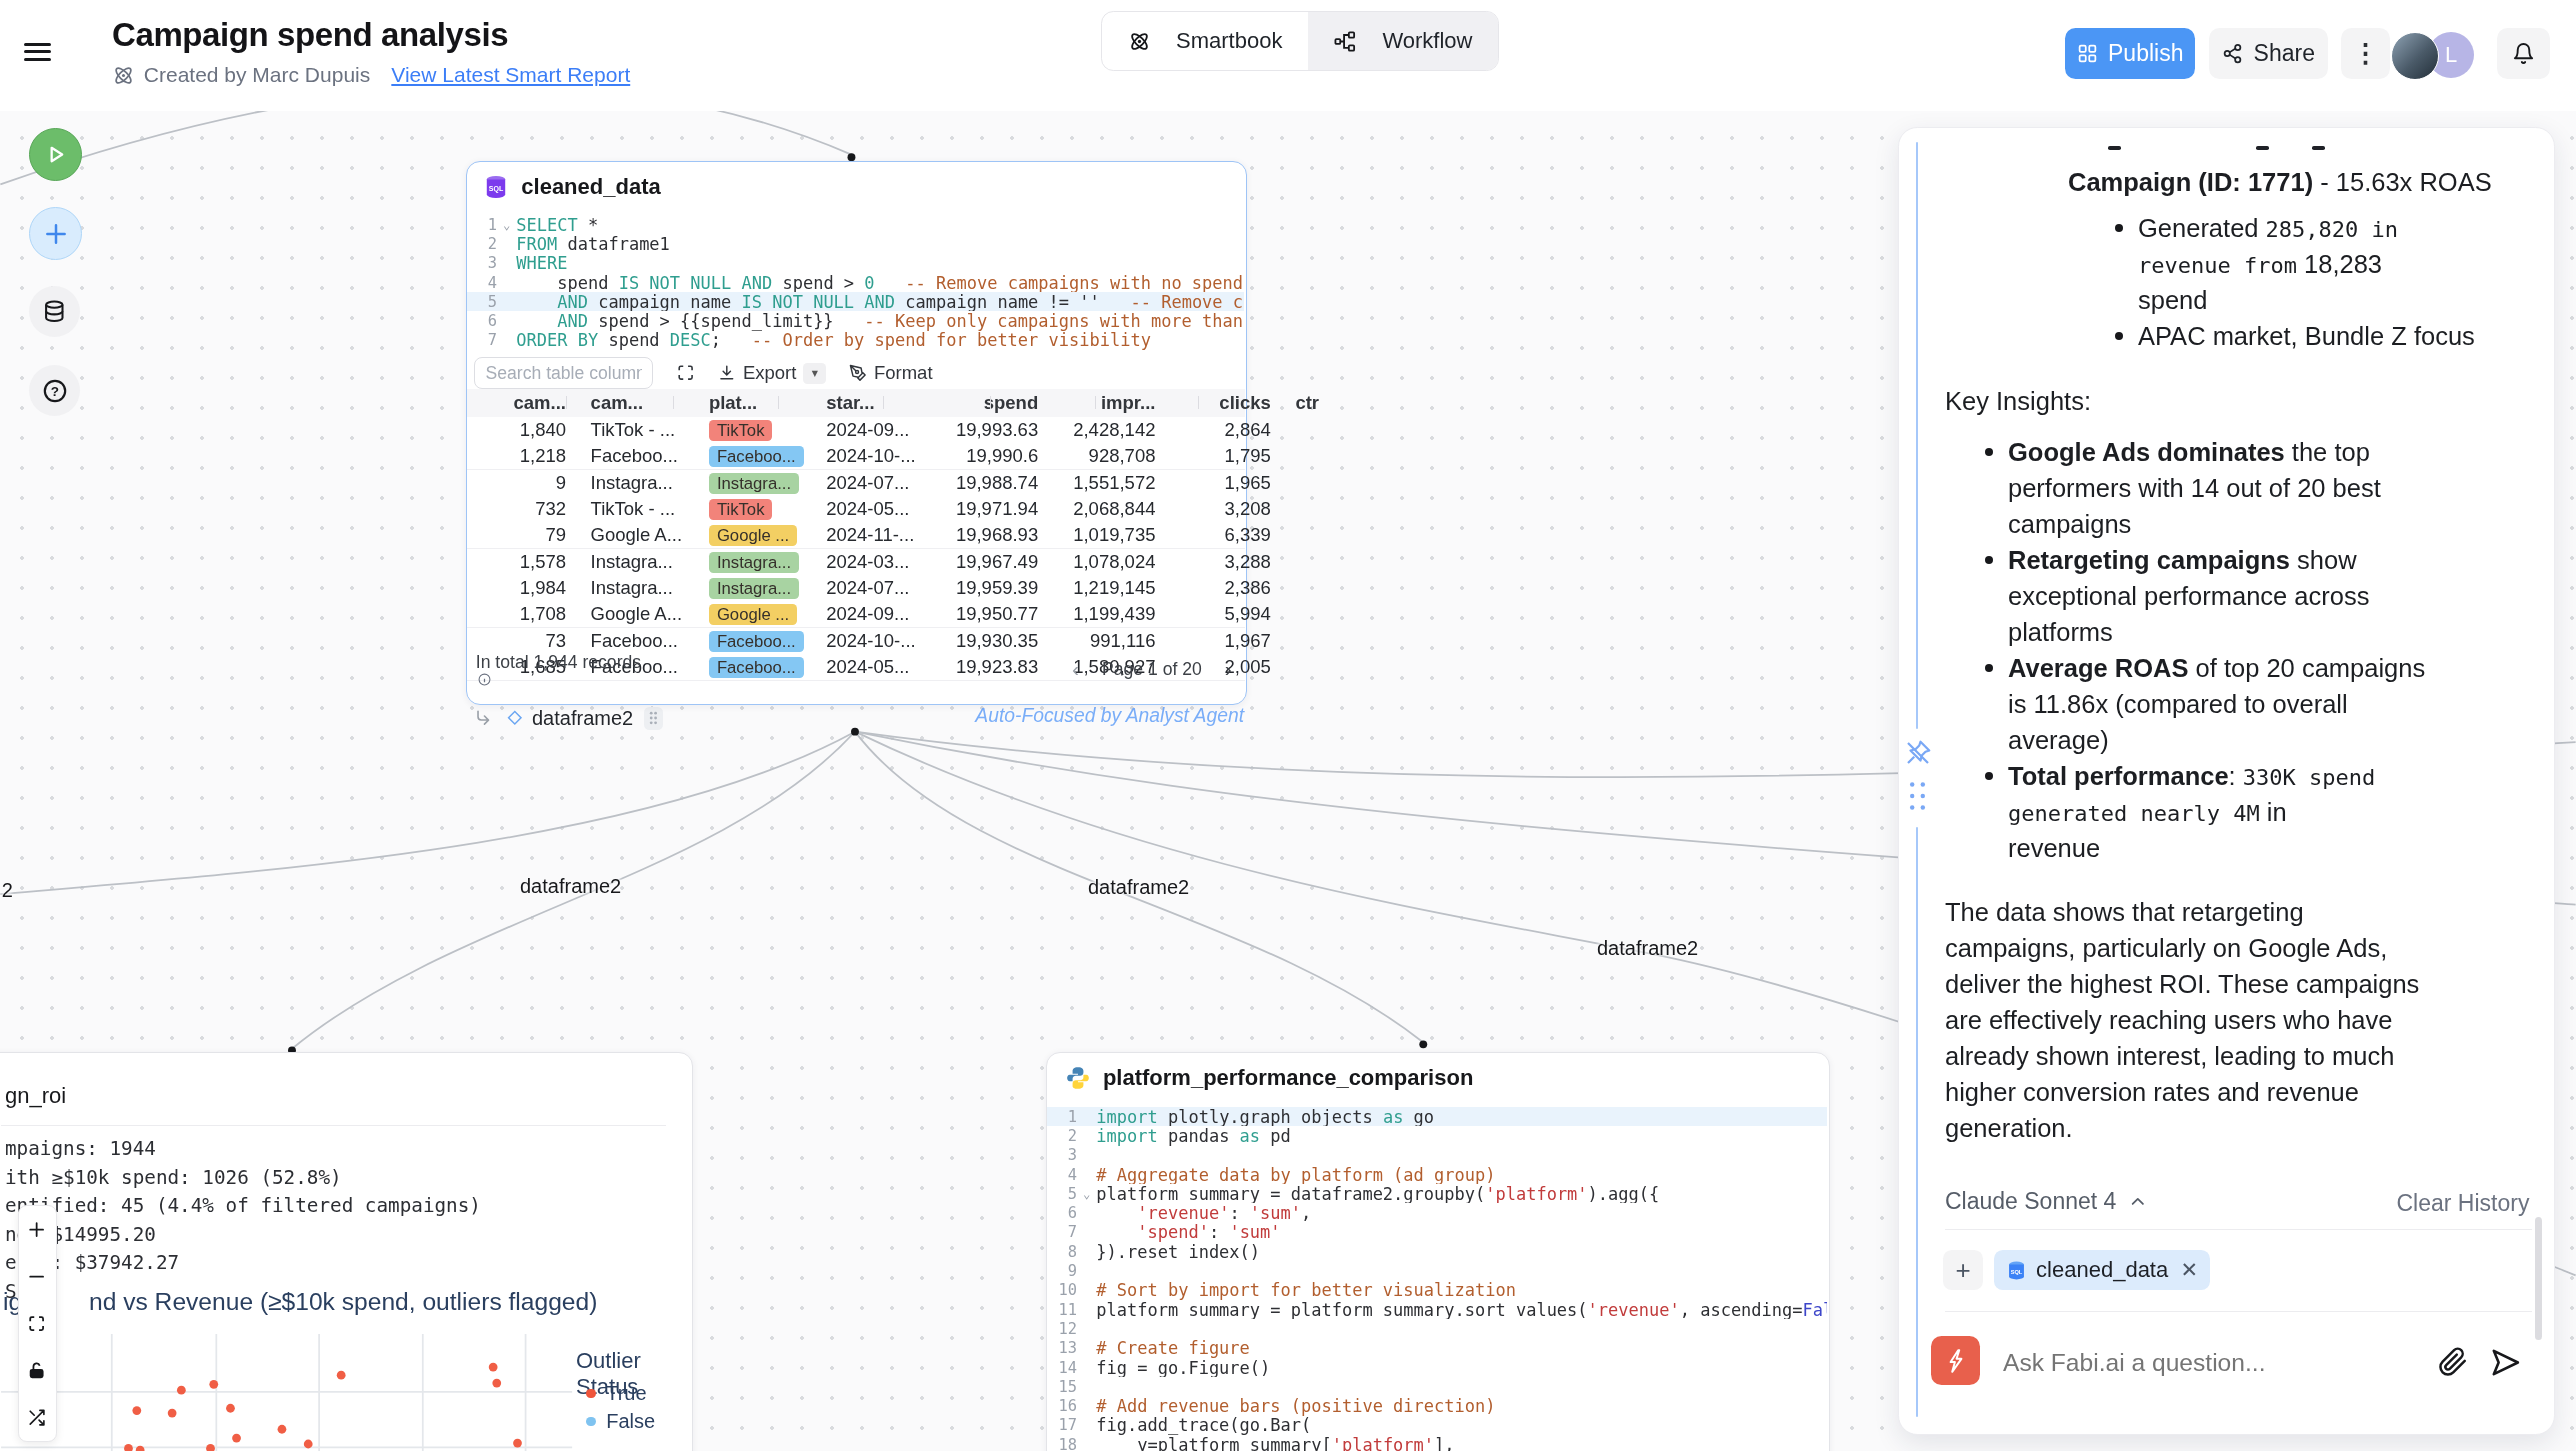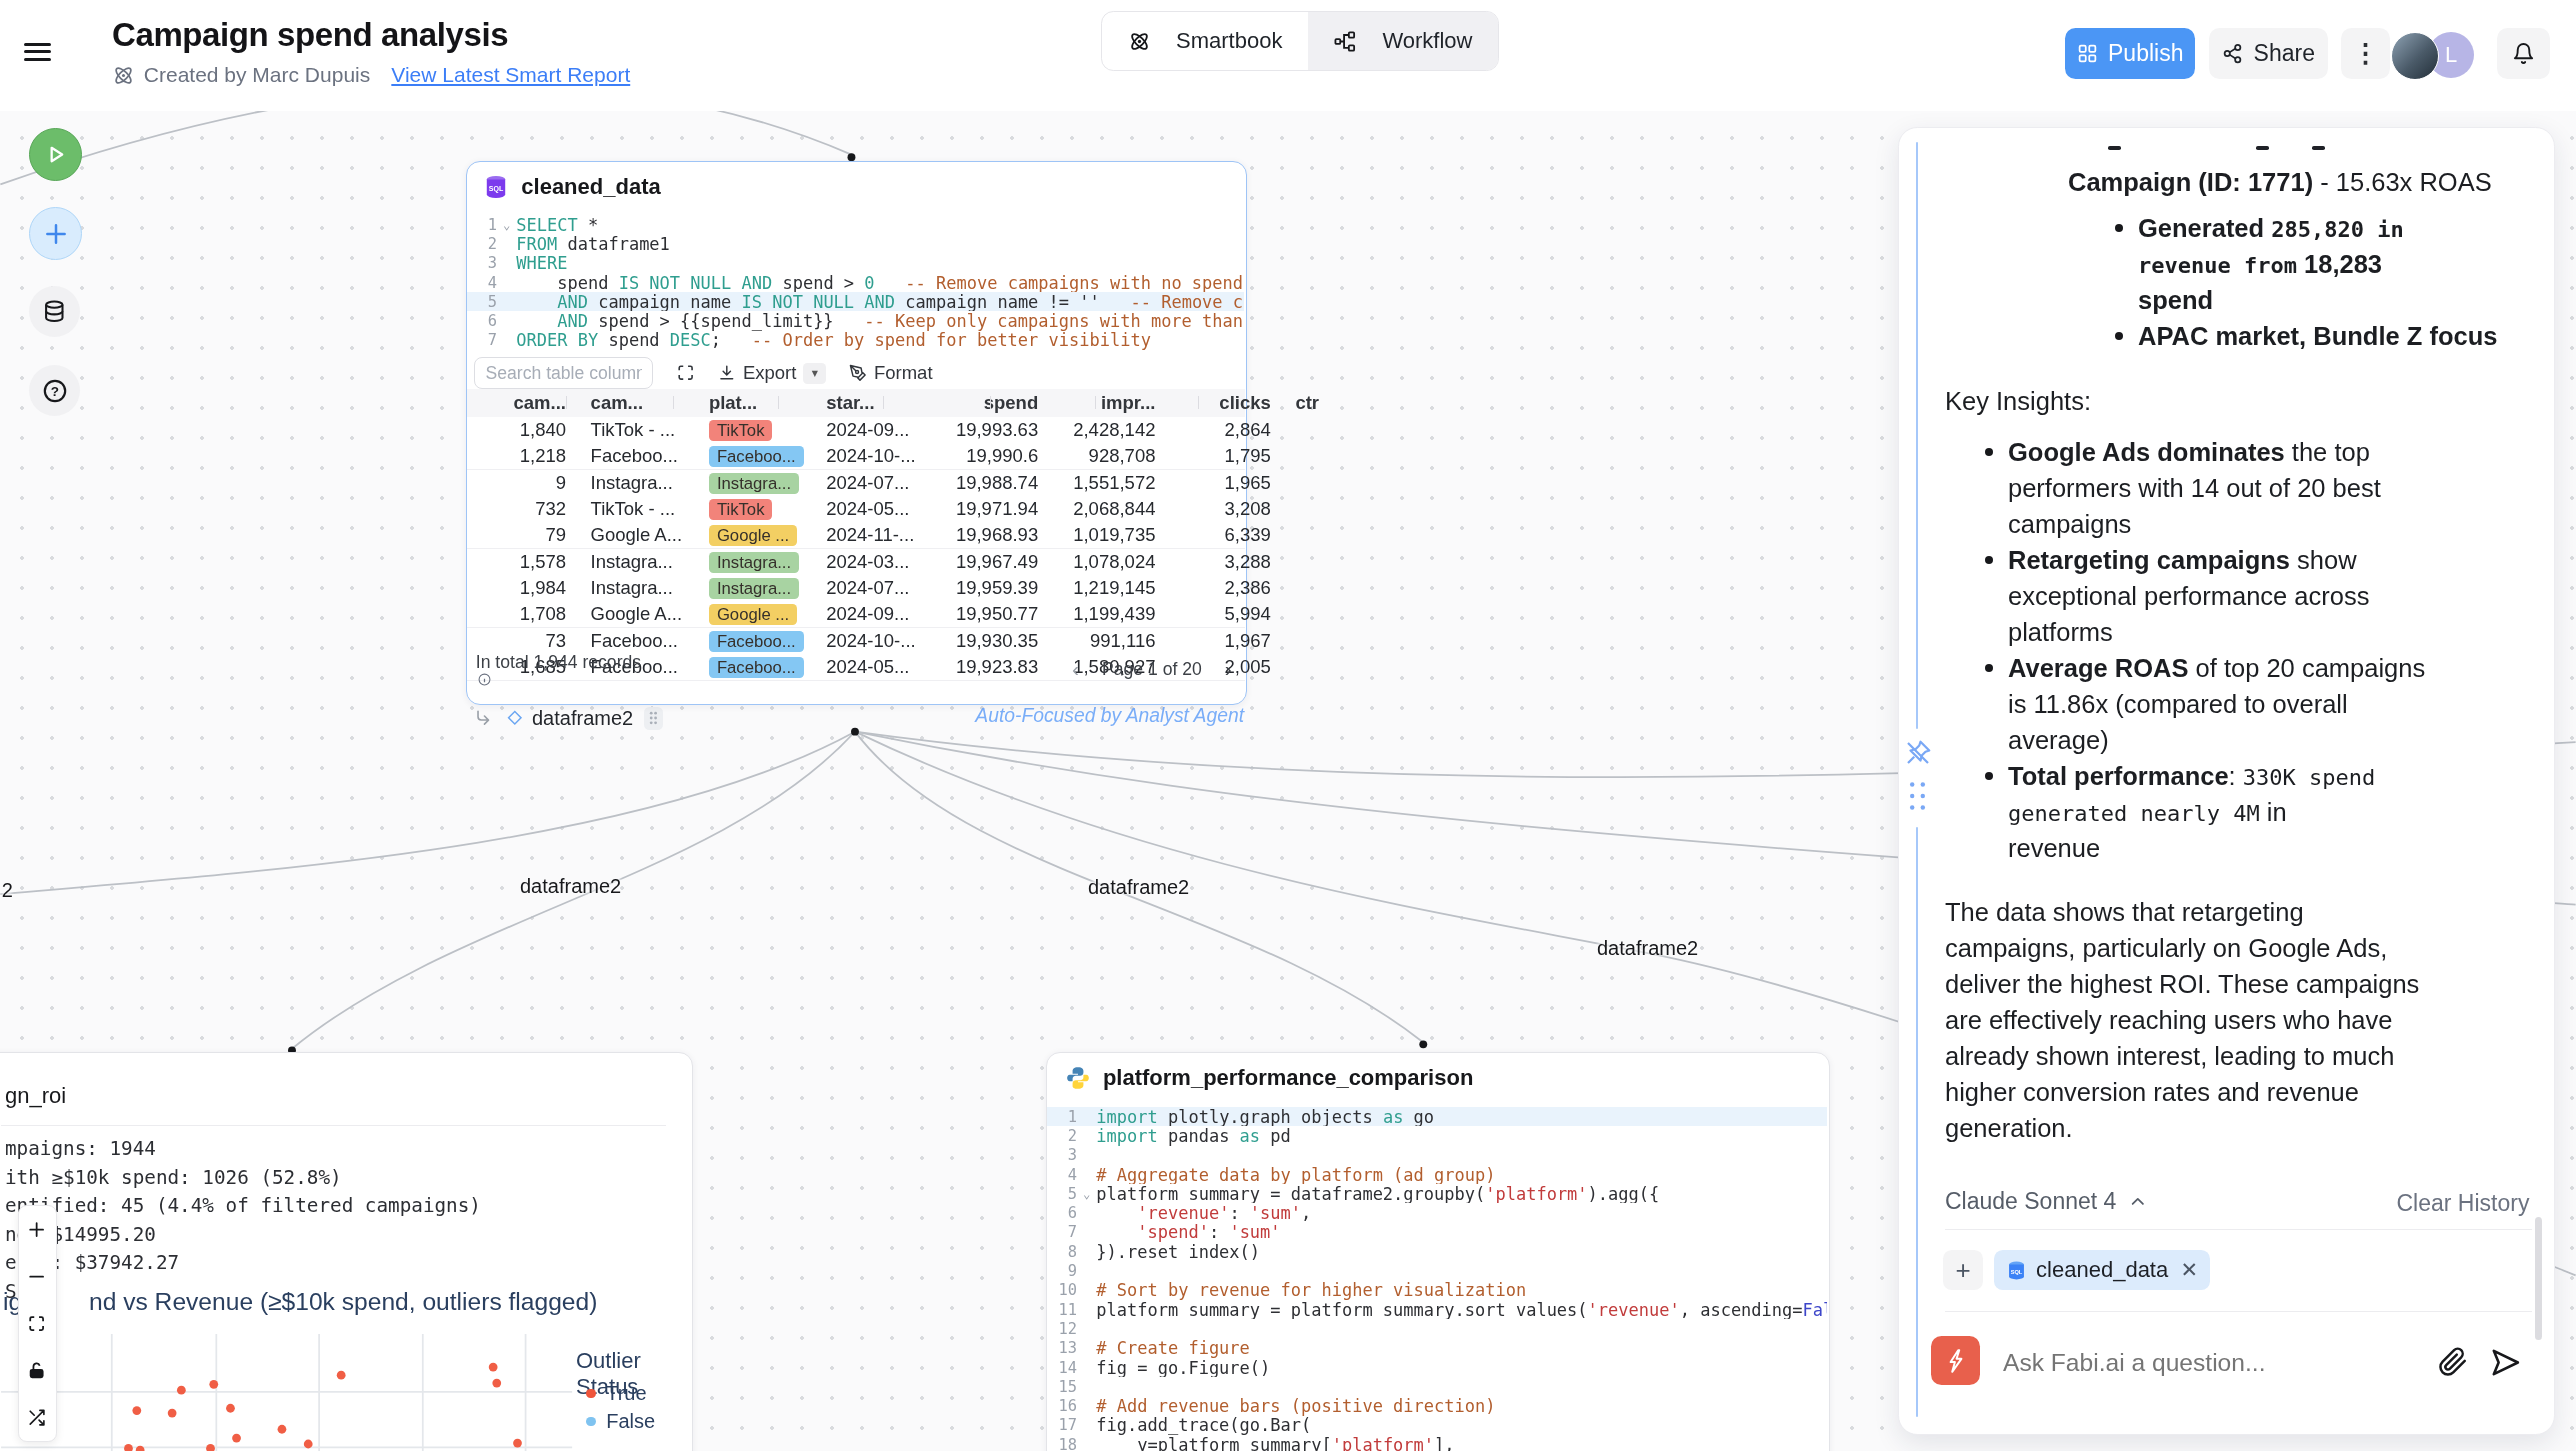--- a/index.html
+++ b/index.html
@@ -798,21 +798,21 @@
     <div class="codebox" style="top:54px;">
         <div class="code-line hl"><span class="ln">1</span><span class="caret"></span><span class="lc"><span class="tk-kw">import</span><span class="tk-pl"> plotly.graph_objects </span><span class="tk-kw">as</span><span class="tk-pl"> go</span></span></div>
         <div class="code-line"><span class="ln">2</span><span class="caret"></span><span class="lc"><span class="tk-kw">import</span><span class="tk-pl"> pandas </span><span class="tk-kw">as</span><span class="tk-pl"> pd</span></span></div>
         <div class="code-line"><span class="ln">3</span><span class="caret"></span><span class="lc"></span></div>
         <div class="code-line"><span class="ln">4</span><span class="caret"></span><span class="lc"><span class="tk-com"># Aggregate data by platform (ad group)</span></span></div>
         <div class="code-line"><span class="ln">5</span><span class="caret">⌄</span><span class="lc"><span class="tk-pl">platform_summary = dataframe2.groupby(</span><span class="tk-str">'platform'</span><span class="tk-pl">).agg({</span></span></div>
         <div class="code-line"><span class="ln">6</span><span class="caret"></span><span class="lc"><span class="tk-pl">    </span><span class="tk-str">'revenue'</span><span class="tk-pl">: </span><span class="tk-str">'sum'</span><span class="tk-pl">,</span></span></div>
         <div class="code-line"><span class="ln">7</span><span class="caret"></span><span class="lc"><span class="tk-pl">    </span><span class="tk-str">'spend'</span><span class="tk-pl">: </span><span class="tk-str">'sum'</span></span></div>
         <div class="code-line"><span class="ln">8</span><span class="caret"></span><span class="lc"><span class="tk-pl">}).reset_index()</span></span></div>
         <div class="code-line"><span class="ln">9</span><span class="caret"></span><span class="lc"></span></div>
-        <div class="code-line"><span class="ln">10</span><span class="caret"></span><span class="lc"><span class="tk-com"># Sort by revenue for higher visualization</span></span></div>
+        <div class="code-line"><span class="ln">10</span><span class="caret"></span><span class="lc"><span class="tk-com"># Sort by import for better visualization</span></span></div>
         <div class="code-line"><span class="ln">11</span><span class="caret"></span><span class="lc"><span class="tk-pl">platform_summary = platform_summary.sort_values(</span><span class="tk-str">'revenue'</span><span class="tk-pl">, ascending=</span><span class="tk-bool">False</span></span></div>
         <div class="code-line"><span class="ln">12</span><span class="caret"></span><span class="lc"></span></div>
         <div class="code-line"><span class="ln">13</span><span class="caret"></span><span class="lc"><span class="tk-com"># Create figure</span></span></div>
         <div class="code-line"><span class="ln">14</span><span class="caret"></span><span class="lc"><span class="tk-pl">fig = go.Figure()</span></span></div>
         <div class="code-line"><span class="ln">15</span><span class="caret"></span><span class="lc"></span></div>
         <div class="code-line"><span class="ln">16</span><span class="caret"></span><span class="lc"><span class="tk-com"># Add revenue bars (positive direction)</span></span></div>
         <div class="code-line"><span class="ln">17</span><span class="caret"></span><span class="lc"><span class="tk-pl">fig.add_trace(go.Bar(</span></span></div>
         <div class="code-line"><span class="ln">18</span><span class="caret"></span><span class="lc"><span class="tk-pl">    y=platform_summary[</span><span class="tk-str">'platform'</span><span class="tk-pl">],</span></span></div>
       </div>
   </div>
@@ -835,21 +835,21 @@
           <circle cx="7" cy="31" r="2.5"></circle>
           <circle cx="19" cy="31" r="2.5"></circle>
         </g>
     </svg>
 
     <div style="position:absolute;left:209px;top:17.6px;width:13px;height:4.4px;background:#1f2127;border-radius:1.8px;"></div>
     <div style="position:absolute;left:357px;top:17.6px;width:13px;height:4.4px;background:#1f2127;border-radius:1.8px;"></div>
     <div style="position:absolute;left:413px;top:17.6px;width:13px;height:4.4px;background:#1f2127;border-radius:1.8px;"></div>
 
     <div id="sb-heading" class="sb-line" style="position:absolute;left:169px;top:36px;"><span class="sb-b">Campaign (ID: 1771)</span><span> - 15.63x ROAS</span></div>
-    <div id="sb-topbullets" style="position:absolute;left:211px;top:82px;width:422px;font-weight:bold;">
+    <div id="sb-topbullets" style="position:absolute;left:211px;top:82px;width:422px;">
         <div class="sb-bullet">
           <div class="sb-line"><span>Generated </span><span class="sb-c">285,820 in</span></div>
           <div class="sb-line"><span class="sb-c">revenue from</span><span> 18,283</span></div>
           <div class="sb-line"><span>spend</span></div>
         </div>
         <div class="sb-bullet">
           <div class="sb-line"><span>APAC market, Bundle Z focus</span></div>
         </div>
       </div>
     <div class="sb-line" style="position:absolute;left:46px;top:255px;">Key Insights:</div>

